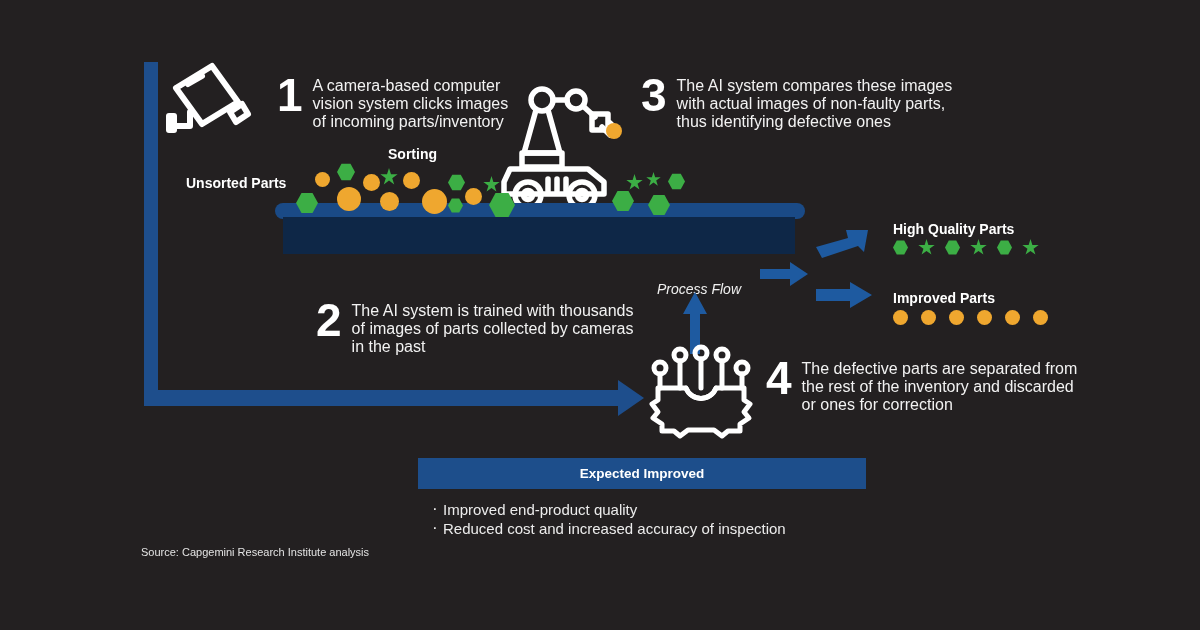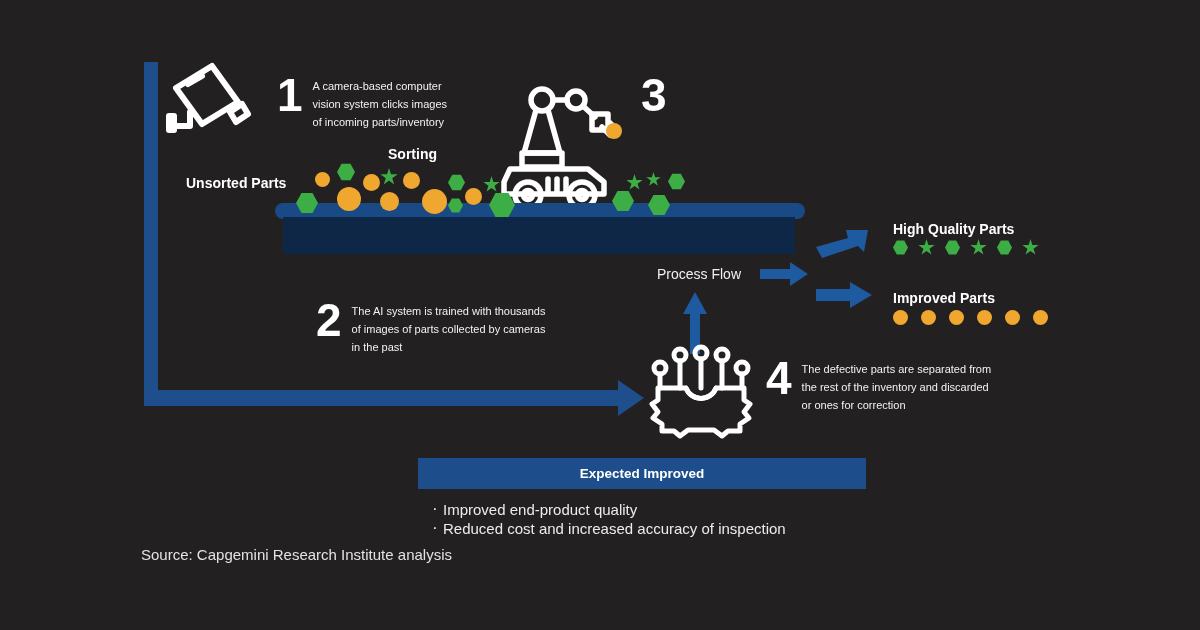--- a/index.html
+++ b/index.html
@@ -57,21 +57,21 @@
     color: #ffffff;
     font-size: 46px;
     font-weight: bold;
     line-height: 44px;
     letter-spacing: -1px;
     margin-right: 11px;
     font-family: "Liberation Sans", sans-serif;
   }
   .step-body {
     color: #f2f2f2;
-    font-size: 11px;
+    font-size: 16px;
     line-height: 18.2px;
     padding-top: 4px;
     white-space: pre-line;
   }
 
   .lbl-bold {
     position: absolute;
     color: #ffffff;
     font-weight: bold;
     font-size: 14px;
@@ -114,21 +114,21 @@
     content: "\00B7";
     position: absolute;
     left: 2px; top: -1px;
     font-size: 17px;
     color: #ececec;
   }
 
   #source-note {
     left: 141px; top: 546px;
     color: #e3e3e3;
-    font-size: 15px;
+    font-size: 11px;
   }
 
   svg { display: block; overflow: visible; }
 </style>
 </head>
 <body>
 
 <div id="canvas">
 
   <div class="abs" id="left-rail"></div>
@@ -181,20 +181,23 @@
         <circle cx="84" cy="112" r="13"></circle>
         <circle cx="84" cy="112" r="4.5"></circle>
       </g>
 
       <circle cx="116" cy="48" r="8" fill="#efa72f"></circle>
     </svg>
   </div>
 
   <div class="step" style="left:641px; top:73px;">
     <div class="step-num">3</div>
+    <div class="step-body">The AI system compares these images
+with actual images of non-faulty parts,
+thus identifying defective ones</div>
   </div>
 
   <div class="lbl-bold" style="left:186px; top:175px;">Unsorted Parts</div>
   <div class="lbl-bold" style="left:388px; top:146px;">Sorting</div>
 
   <div class="abs" id="conveyor-top"></div>
   <div class="abs" id="conveyor-body"></div>
 
   <div id="conveyor-parts-layer">
       <div style="width: 22px; height: 22px; background: rgb(60, 174, 69); clip-path: polygon(25% 4%, 75% 4%, 100% 50%, 75% 96%, 25% 96%, 0% 50%); position: absolute; left: 296px; top: 192px;"></div>
@@ -211,21 +214,21 @@
       <div style="width: 17px; height: 17px; background: rgb(239, 167, 47); border-radius: 50%; position: absolute; left: 465px; top: 188px;"></div>
       <div style="width: 17px; height: 17px; background: rgb(60, 174, 69); clip-path: polygon(50% 0%, 61% 35%, 98% 35%, 68% 57%, 79% 91%, 50% 70%, 21% 91%, 32% 57%, 2% 35%, 39% 35%); position: absolute; left: 483px; top: 176px;"></div>
       <div style="width: 26px; height: 26px; background: rgb(60, 174, 69); clip-path: polygon(25% 4%, 75% 4%, 100% 50%, 75% 96%, 25% 96%, 0% 50%); position: absolute; left: 489px; top: 192px;"></div>
       <div style="width: 22px; height: 22px; background: rgb(60, 174, 69); clip-path: polygon(25% 4%, 75% 4%, 100% 50%, 75% 96%, 25% 96%, 0% 50%); position: absolute; left: 612px; top: 190px;"></div>
       <div style="width: 17px; height: 17px; background: rgb(60, 174, 69); clip-path: polygon(50% 0%, 61% 35%, 98% 35%, 68% 57%, 79% 91%, 50% 70%, 21% 91%, 32% 57%, 2% 35%, 39% 35%); position: absolute; left: 626px; top: 174px;"></div>
       <div style="width: 15px; height: 15px; background: rgb(60, 174, 69); clip-path: polygon(50% 0%, 61% 35%, 98% 35%, 68% 57%, 79% 91%, 50% 70%, 21% 91%, 32% 57%, 2% 35%, 39% 35%); position: absolute; left: 646px; top: 172px;"></div>
       <div style="width: 17px; height: 17px; background: rgb(60, 174, 69); clip-path: polygon(25% 4%, 75% 4%, 100% 50%, 75% 96%, 25% 96%, 0% 50%); position: absolute; left: 668px; top: 173px;"></div>
       <div style="width: 22px; height: 22px; background: rgb(60, 174, 69); clip-path: polygon(25% 4%, 75% 4%, 100% 50%, 75% 96%, 25% 96%, 0% 50%); position: absolute; left: 648px; top: 194px;"></div>
     </div>
 
-  <div class="lbl-plain" style="left:657px; top:266px;">Process Flow</div>
+  <div class="lbl-plain" style="left:657px; top:281px;font-style:italic;">Process Flow</div>
 
   <div class="abs" style="left:760px; top:262px;">
     <svg width="48" height="24" viewBox="0 0 48 24">
       <path d="M0 7 L30 7 L30 0 L48 12 L30 24 L30 17 L0 17 Z" fill="#1e5aa0"></path>
     </svg>
   </div>
 
   <div class="abs" style="left:683px; top:292px;">
     <svg width="24" height="62" viewBox="0 0 24 62">
       <path d="M7 62 L7 22 L0 22 L12 0 L24 22 L17 22 L17 62 Z" fill="#1e5aa0"></path>

